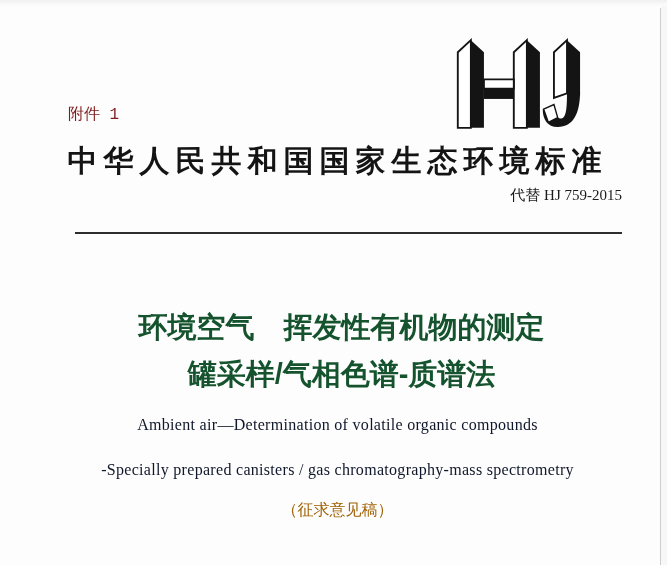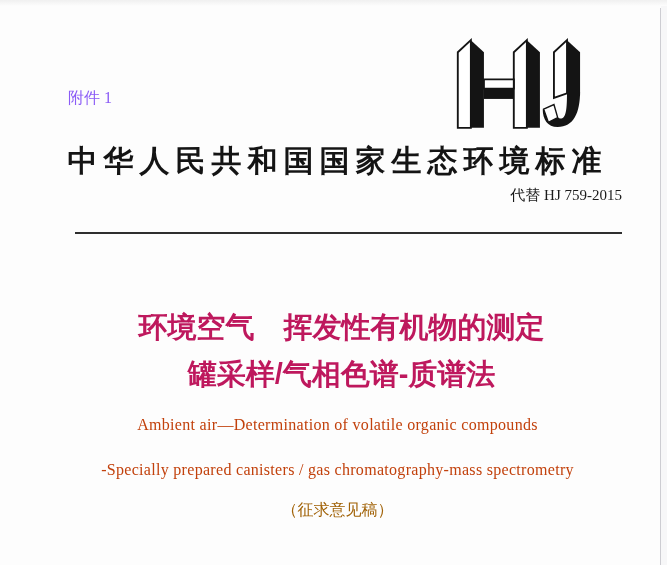--- a/index.html
+++ b/index.html
@@ -20,23 +20,23 @@
   .scan-edge {
     left: 660px; top: 8px; bottom: 0; width: 1px;
     background: #cdcdd2;
   }
   .scan-right-margin {
     left: 661px; top: 0; right: 0; bottom: 0;
     background: #f7f7f8;
   }
 
   .attachment {
-    left: 68px; top: 88px;
-    font-family: Liberation Serif, serif;
-    font-size: 16px; color: #8b5cf6;
+    left: 68px; top: 104px;
+    font-family: Liberation Mono, monospace;
+    font-size: 16px; color: #7f1d1d;
   }
 
   .logo { left: 455px; top: 36px; width: 140px; height: 96px; }
   .logo svg { width: 100%; height: 100%; display: block; }
   .sr { position: absolute; width: 1px; height: 1px; overflow: hidden; clip: rect(0 0 0 0); white-space: nowrap; }
 
   .heading {
     left: 24px; right: 16px; top: 141px;
     text-align: center;
     font-size: 30px; font-weight: bold;
@@ -60,26 +60,26 @@
   .rule {
     left: 75px; top: 232px; width: 547px; height: 2px;
     background: #2e2e2e;
   }
 
   .title-zh {
     left: 28px; right: 12px; top: 304px;
     text-align: center;
     font-family: "Liberation Sans", "DejaVu Sans", sans-serif;
     font-weight: bold; font-size: 29px; line-height: 47px;
-    color: #be185d;
+    color: #14532d;
   }
 
   .title-en1, .title-en2 {
     left: 20px; right: 12px;
-    text-align: center; font-size: 16px; color: #c2410c;
+    text-align: center; font-size: 16px; color: #0f172a;
     letter-spacing: 0.3px;
   }
   .title-en1 { top: 416px; }
   .title-en2 { top: 461px; }
 
   .draft {
     left: 20px; right: 12px; top: 500px;
     text-align: center;
     font-family: "Liberation Sans", "DejaVu Sans", sans-serif;
     font-size: 16px; color: #a16207;

